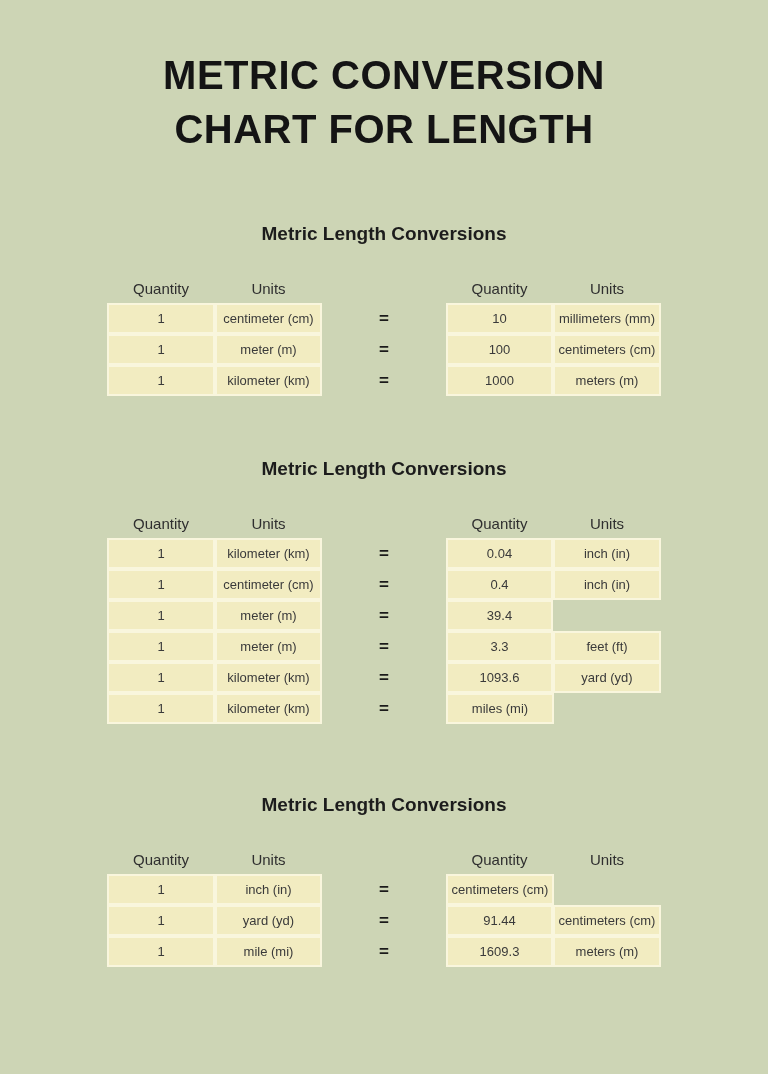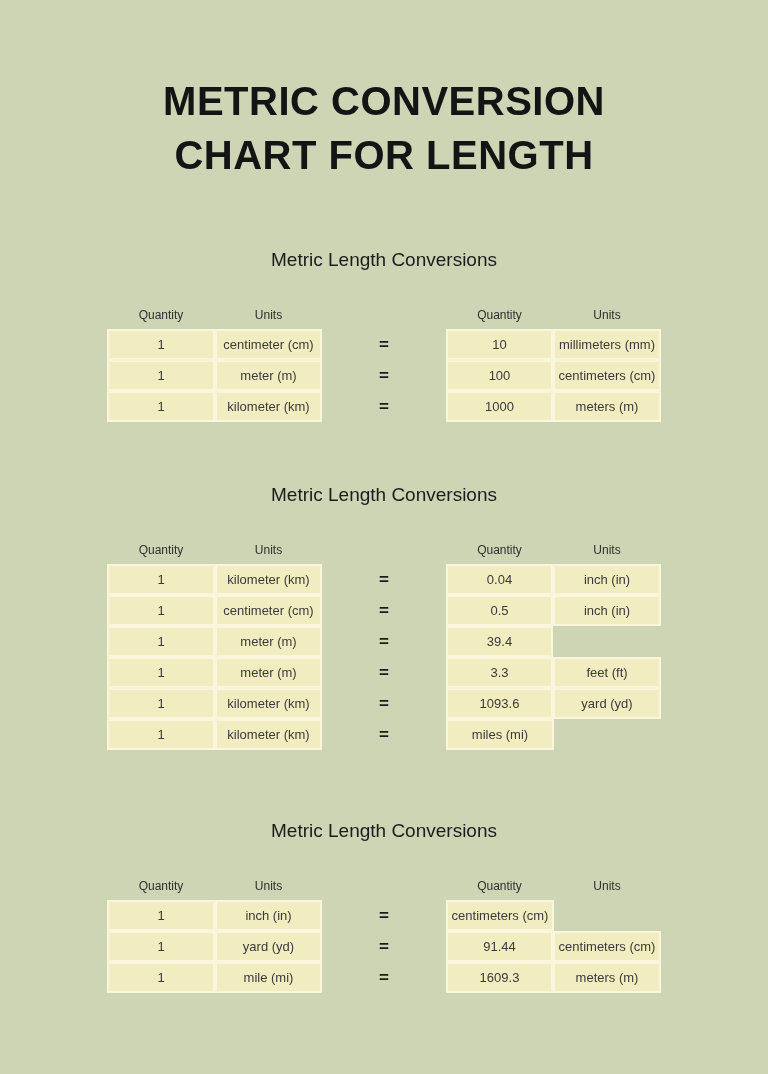--- a/index.html
+++ b/index.html
@@ -11,43 +11,43 @@
     --title:#141414;
   }
   *{margin:0;padding:0;box-sizing:border-box;}
   html,body{width:768px;height:1074px;}
   body{
     background:var(--bg);
     font-family:"Liberation Sans","DejaVu Sans",sans-serif;
     overflow:hidden;
   }
   .page-title{
-    padding-top:74px;
+    padding-top:48px;
     text-align:center;
     font-size:40px;
     line-height:54px;
     font-weight:bold;
     letter-spacing:0.5px;
     color:var(--title);
   }
   .conv-section{width:554px;margin:0 auto;}
   .conv-section.s1{margin-top:66px;}
   .conv-section.s2{margin-top:61px;}
   .conv-section.s3{margin-top:69px;}
   .section-heading{
     text-align:center;
     font-size:19px;
     line-height:24px;
-    font-weight:normal;
+    font-weight:bold;
     color:var(--heading);
     margin-bottom:34px;
   }
   .header-row{display:flex;margin-bottom:5px;}
   .hdr{
-    font-size:12px;
+    font-size:15px;
     line-height:18px;
     color:#2f2f2f;
     text-align:center;
     display:block;
   }
   .w-qty-l{width:108px;}
   .w-unit-l{width:107px;}
   .w-eq{width:124px;}
   .w-qty-r{width:107px;}
   .w-unit-r{width:108px;}
@@ -123,21 +123,21 @@
     <span class="cell w-qty-l">1</span>
     <span class="cell w-unit-l">kilometer (km)</span>
     <span class="eq w-eq">=</span>
     <span class="cell w-qty-r">0.04</span>
     <span class="cell w-unit-r">inch (in)</span>
   </div>
   <div class="crow">
     <span class="cell w-qty-l">1</span>
     <span class="cell w-unit-l">centimeter (cm)</span>
     <span class="eq w-eq">=</span>
-    <span class="cell w-qty-r">0.5</span>
+    <span class="cell w-qty-r">0.4</span>
     <span class="cell w-unit-r">inch (in)</span>
   </div>
   <div class="crow">
     <span class="cell w-qty-l">1</span>
     <span class="cell w-unit-l">meter (m)</span>
     <span class="eq w-eq">=</span>
     <span class="cell w-qty-r">39.4</span>
   </div>
   <div class="crow">
     <span class="cell w-qty-l">1</span>

